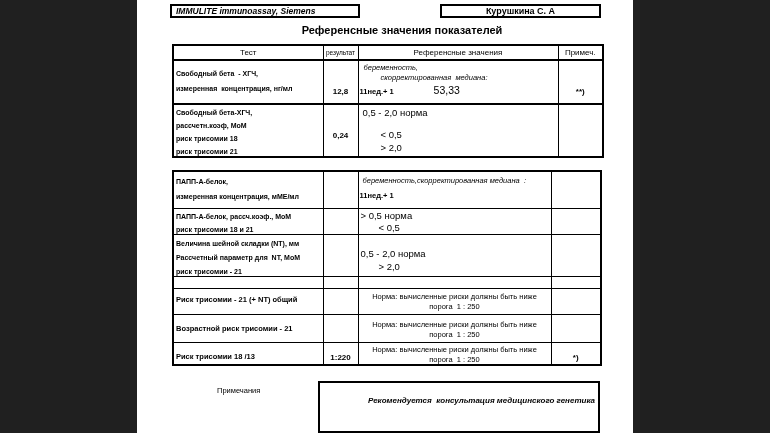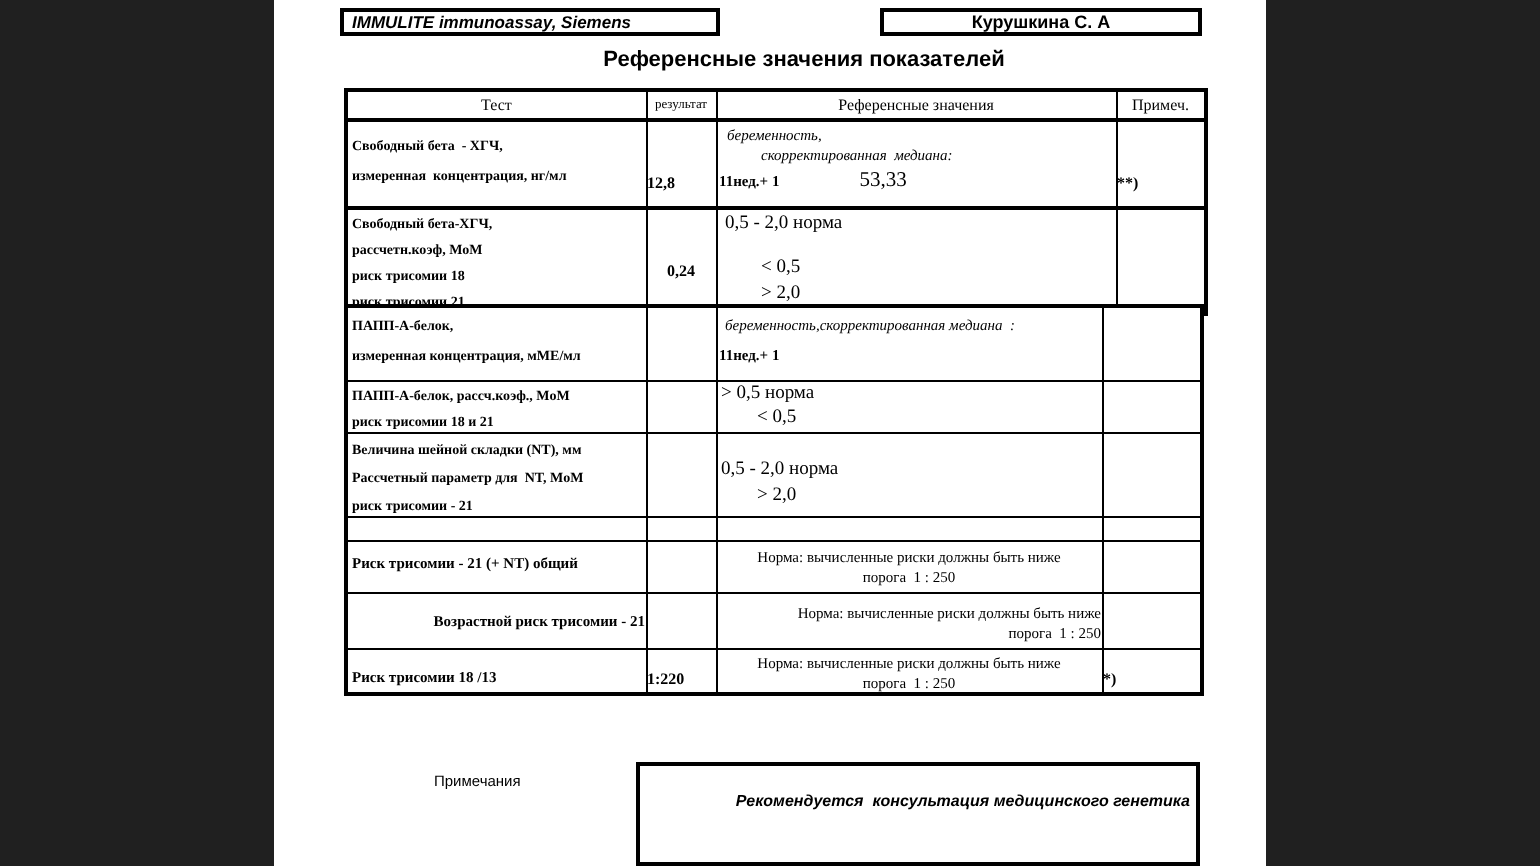--- a/index.html
+++ b/index.html
@@ -25,47 +25,47 @@
   .box-pat { left:303px; width:161px; justify-content:center; font-size:9px; font-weight:bold; }
 
   .title {
     position:absolute; top:24px; left:110px; width:310px;
     text-align:center; font-size:11px; font-weight:bold; white-space:pre;
   }
 
   
   table { position:absolute; border-collapse:collapse; table-layout:fixed; background:#fff; border:2px solid #000; }
   #t1 { left:35px; top:44px; }
-  #t2 { left:35px; top:152px; }
-  td { border:1px solid #000; vertical-align:top; padding:0; overflow:hidden;font-family:Liberation Serif, serif; }
+  #t2 { left:35px; top:170px; }
+  td { border:1px solid #000; vertical-align:top; padding:0; overflow:hidden; }
 
   tr.hr td { height:13px; border-bottom:2px solid #000; text-align:center; vertical-align:middle; font-size:8px; line-height:9px; }
   tr.hr td.small { font-size:6.5px; }
 
   tr.t1ra td { height:42px; border-bottom:2px solid #000; }
   tr.t1rb td { height:48px; }
 
   tr.t2r1 td { height:36px; }
   tr.t2r2 td { height:25px; }
   tr.t2r3 td { height:36px; }
   tr.t2r4 td { height:11px; }
   tr.t2r5 td { height:25px; }
   tr.t2r6 td { height:31px; }
-  tr.t2r7 td { height:27px;text-align:right; }
+  tr.t2r7 td { height:27px; }
   tr.t2r8 td { height:21px; }
 
   .b7  { font-size:7px;   font-weight:bold; line-height:9px;  white-space:pre; }
   .b75 { font-size:7.5px; font-weight:bold; line-height:9px;  white-space:pre; }
   .b8  { font-size:8px;   font-weight:bold; line-height:9px;  white-space:pre; }
   .i75 { font-size:7.5px; font-style:italic; line-height:9px; white-space:pre; }
   .n75 { font-size:7.5px; line-height:9px;  white-space:pre; }
   .n95 { font-size:9.5px; line-height:11px; white-space:pre; }
   .big { font-size:10.5px; line-height:11px; white-space:pre; }
 
-  td.vb { vertical-align:bottom; text-align:left;margin-top:44px; }
+  td.vb { vertical-align:bottom; text-align:center;margin-top:44px; }
   .mb7 { margin-bottom:7px; }
   .mb2 { margin-bottom:2px; }
 
   .nc { text-align:center; }
 
   
   .notes-label { position:absolute; left:80px; top:386px; font-size:7.5px; white-space:pre; }
   .notes-box {
     position:absolute; left:181px; top:381px; width:282px; height:52px;
     box-sizing:border-box; border:2px solid #000; background:#fff;

